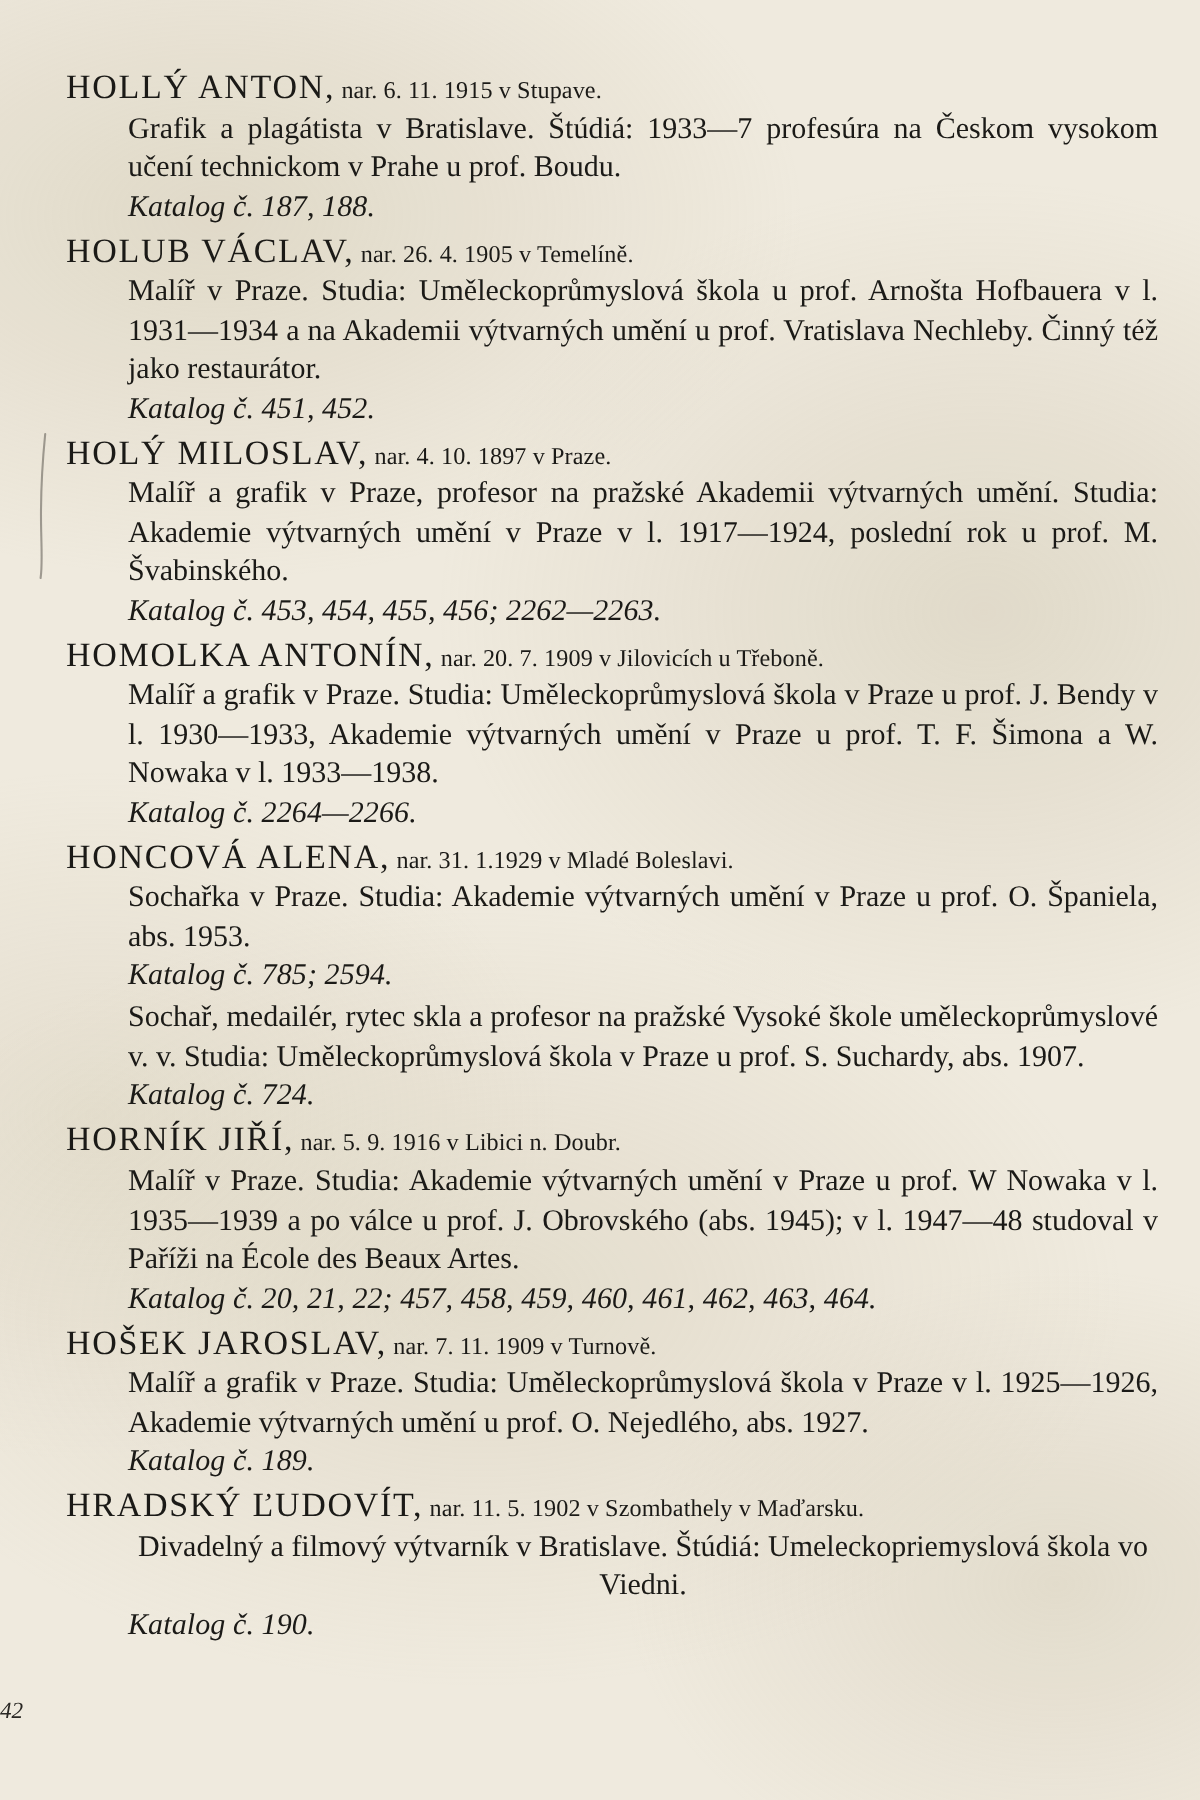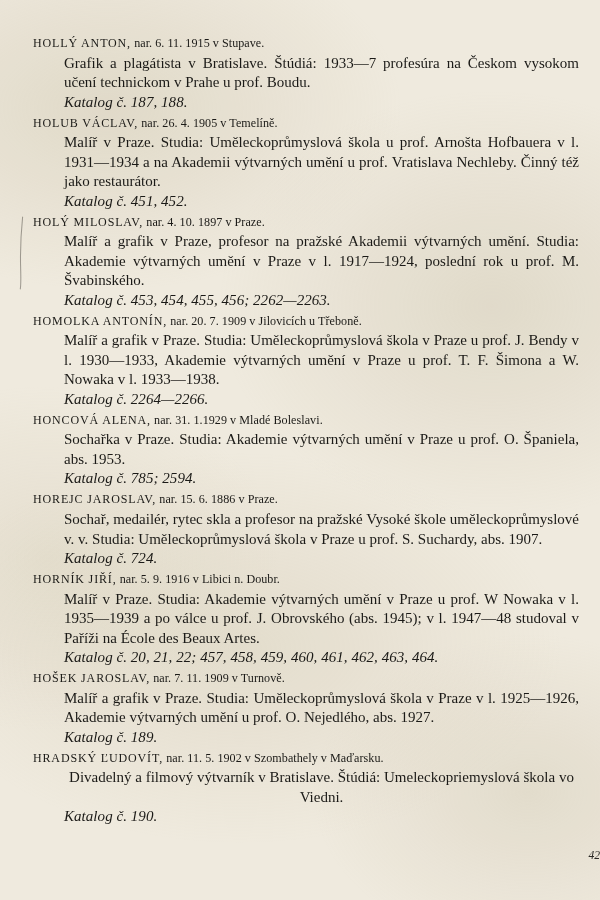--- a/index.html
+++ b/index.html
@@ -45,21 +45,21 @@
   }
   .headline {
     font-size: 12.6px;
     line-height: 19.6px;
     margin: 0;
     text-indent: 0;
     white-space: nowrap;
   }
   .surname-given {
     letter-spacing: 0.85px;
-    font-size: 12px;
+    font-size: 17px;
   }
   .birth {
     font-size: 12.1px;
     letter-spacing: 0.05px;
   }
   .body-line {
     font-size: 15px;
     line-height: 19.5px;
     margin: 0;
     padding-left: 31px;
@@ -75,21 +75,21 @@
     line-height: 19.5px;
     margin: 0;
     padding-left: 31px;
     letter-spacing: 0.05px;
   }
   .folio {
     position: absolute;
     left: 0;
     right: 0;
     top: 849px;
-    text-align: right;
+    text-align: left;
     font-style: italic;
     font-size: 11.6px;
     color: #2a2824;
   }
   
   .margin-mark {
     position: absolute;
     left: 18px;
     top: 216px;
     width: 8px;
@@ -135,21 +135,20 @@
       <p class="katalog">Katalog č. 2264—2266.</p>
     </div>
 
     <div class="entry">
       <p class="headline"><span class="surname-given">HONCOVÁ ALENA,</span> <span class="birth">nar. 31. 1.1929 v Mladé Boleslavi.</span></p>
       <p class="body-line">Sochařka v Praze. Studia: Akademie výtvarných umění v Praze u prof. O. Španiela, abs. 1953.</p>
       <p class="katalog">Katalog č. 785; 2594.</p>
     </div>
 
     <div class="entry">
-      <p class="headline"><span class="surname-given">HOREJC JAROSLAV,</span> <span class="birth">nar. 15. 6. 1886 v Praze.</span></p>
       <p class="body-line">Sochař, medailér, rytec skla a profesor na pražské Vysoké škole uměleckoprůmyslové v. v. Studia: Uměleckoprůmyslová škola v Praze u prof. S. Suchardy, abs. 1907.</p>
       <p class="katalog">Katalog č. 724.</p>
     </div>
 
     <div class="entry">
       <p class="headline"><span class="surname-given">HORNÍK JIŘÍ,</span> <span class="birth">nar. 5. 9. 1916 v Libici n. Doubr.</span></p>
       <p class="body-line">Malíř v Praze. Studia: Akademie výtvarných umění v Praze u prof. W Nowaka v l. 1935—1939 a po válce u prof. J. Obrovského (abs. 1945); v l. 1947—48 studoval v Paříži na École des Beaux Artes.</p>
       <p class="katalog">Katalog č. 20, 21, 22; 457, 458, 459, 460, 461, 462, 463, 464.</p>
     </div>
 

